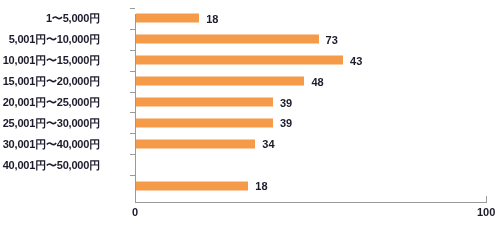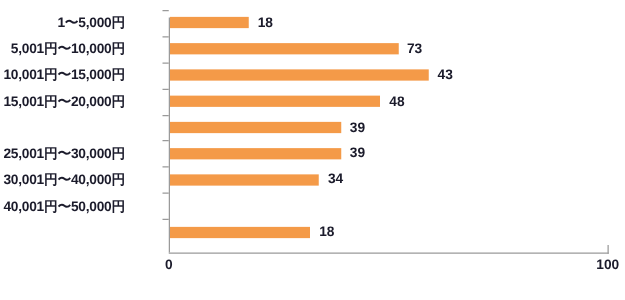--- a/index.html
+++ b/index.html
@@ -154,20 +154,21 @@
       <div class="tick" style="background: rgb(154, 154, 154);"></div>
       <div class="cat-label">15,001円〜20,000円</div>
       <div class="bar-wrap">
         <div class="bar" style="width: 168.48px; background: rgb(244, 154, 72);"></div>
         <div class="bar-value">48</div>
       </div>
     </div>
 
     <div class="row">
       <div class="tick" style="background: rgb(154, 154, 154);"></div>
+      <div class="cat-label">20,001円〜25,000円</div>
       <div class="bar-wrap">
         <div class="bar" style="width: 136.89px; background: rgb(244, 154, 72);"></div>
         <div class="bar-value">39</div>
       </div>
     </div>
 
     <div class="row">
       <div class="tick" style="background: rgb(154, 154, 154);"></div>
       <div class="cat-label">25,001円〜30,000円</div>
       <div class="bar-wrap">

